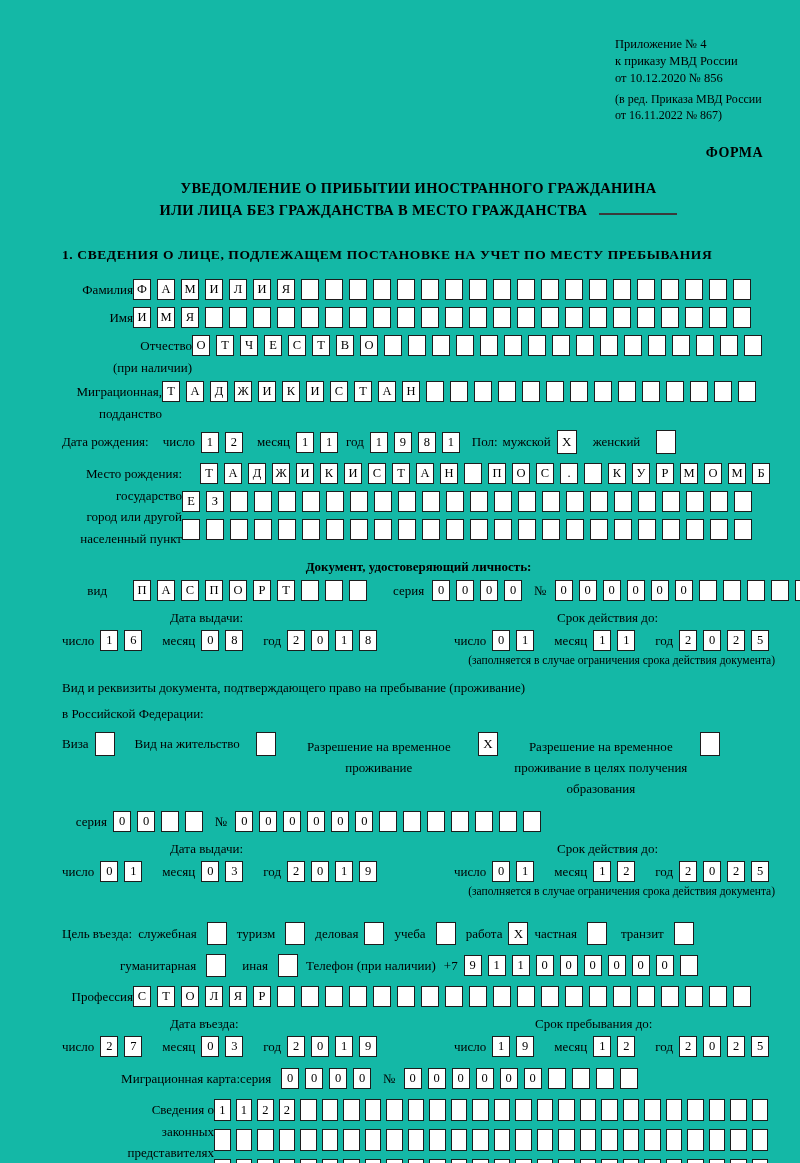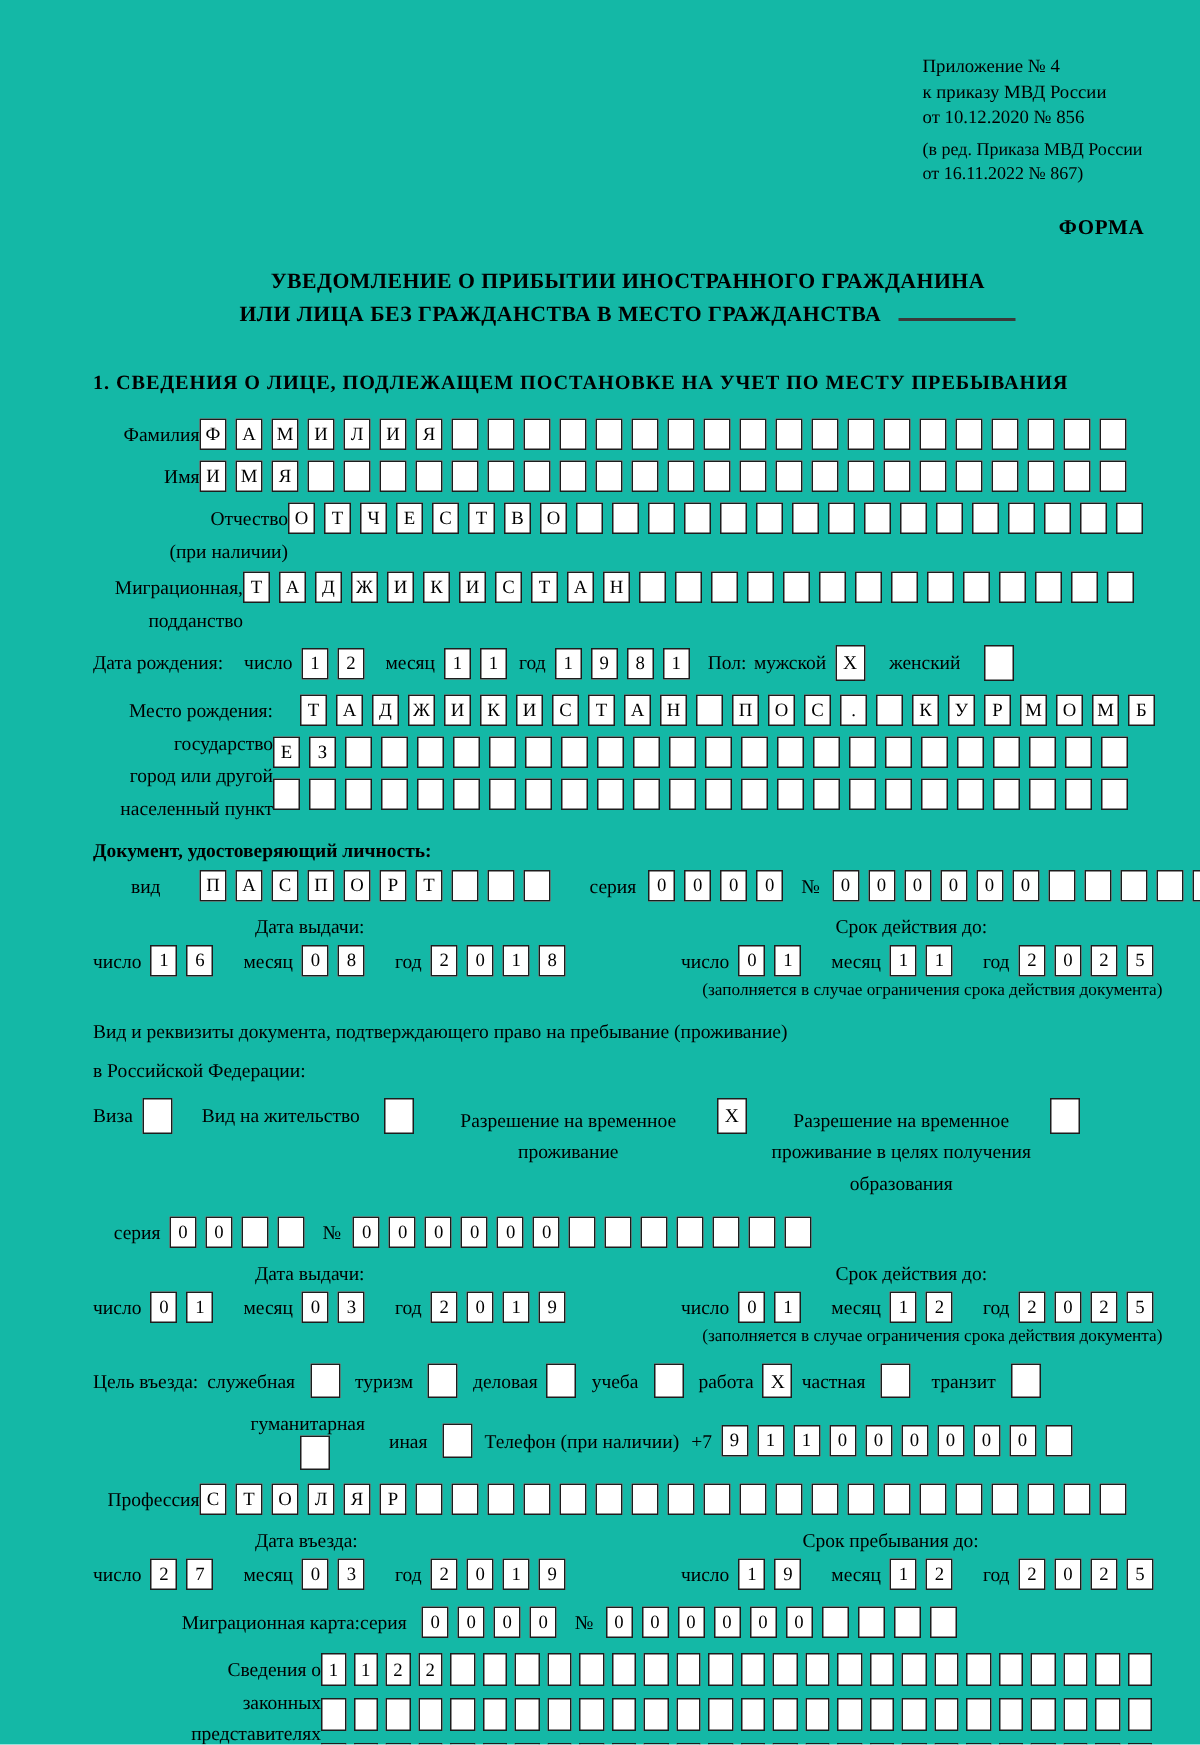--- a/index.html
+++ b/index.html
@@ -27,40 +27,40 @@
     width: 18px; height: 21px; border: 1.5px solid #1d1d1d; margin-right: 6px;
     display: inline-flex; align-items: center; justify-content: center;
     font-size: 12.5px; flex-shrink: 0; background: #fff;
   }
   .cells.sm .cell { width: 16.5px; margin-right: 5px; height: 22px; }
   .checkbox {
     width: 20px; height: 24px; border: 1.6px solid #1d1d1d; display: inline-flex;
     align-items: center; justify-content: center; font-size: 13px; flex-shrink: 0; background: #fff;
   }
 
-  .doc-heading { font-weight: bold; margin-top: 10px; font-size: 13px; }
+  .doc-heading { text-align: center; font-weight: bold; margin-top: 10px; font-size: 13px; }
   .dates-head { display: flex; margin-top: 9px; }
   .dh-l { width: 393px; padding-left: 108px; }
   .dh-r { padding-left: 102px; }
   .dates-row { display: flex; align-items: center; margin-top: 4px; }
   .dgroup { display: flex; align-items: center; }
   .dgroup.left { width: 393px; }
   .dlabel { margin: 0 6px 0 14px; }
   .dlabel.first { margin-left: 0; }
   .fill-note { text-align: right; font-size: 11.5px; margin-top: 3px; }
 
   .para { margin-top: 12px; line-height: 20px; }
   .opt-row { display: flex; align-items: flex-start; margin-top: 8px; }
   .opt { display: flex; align-items: flex-start; justify-content: space-between; }
   .opt .opt-label { padding-top: 4px; }
   .opt-center { width: 178px; text-align: center; line-height: 21px; padding-top: 4px; }
   .gap6 { margin-left: 6px; } .gap10 { margin-left: 10px; } .gap14 { margin-left: 14px; }
   .gap16 { margin-left: 16px; } .gap20 { margin-left: 20px; } .gap24 { margin-left: 8px; }
 
-  .purpose-row { display: flex; align-items: center; margin-top: 12px; }
+  .purpose-row { display: flex; align-items: center; margin-top: 25px; }
   .purpose-row .checkbox { height: 23px; }
   .p-opt { display: flex; align-items: center; }
 
   .stack { line-height: 21.5px; flex-shrink: 0; }
   .cellcol > .cells { margin-top: 0; }
   .cellcol > .cells + .cells { margin-top: 7px; }
 </style>
 </head>
 <body>
 
@@ -538,21 +538,21 @@
       <span>частная</span>
       <span class="checkbox gap10"></span>
     </span>
     <span class="p-opt gap14">
       <span>транзит</span>
       <span class="checkbox gap10"></span>
     </span>
   </div>
 
   <div class="purpose-row" style="margin-top:9px;">
-    <span class="p-opt" style="margin-left:105px;flex-direction:column;">
+    <span class="p-opt" style="margin-left:58px;">
       <span>гуманитарная</span>
       <span class="checkbox gap10"></span>
     </span>
     <span class="p-opt gap16">
       <span>иная</span>
       <span class="checkbox gap10"></span>
     </span>
     <span class="gap24">Телефон (при наличии)</span>
     <span class="gap24">+7</span>
     <span class="cells gap6">

